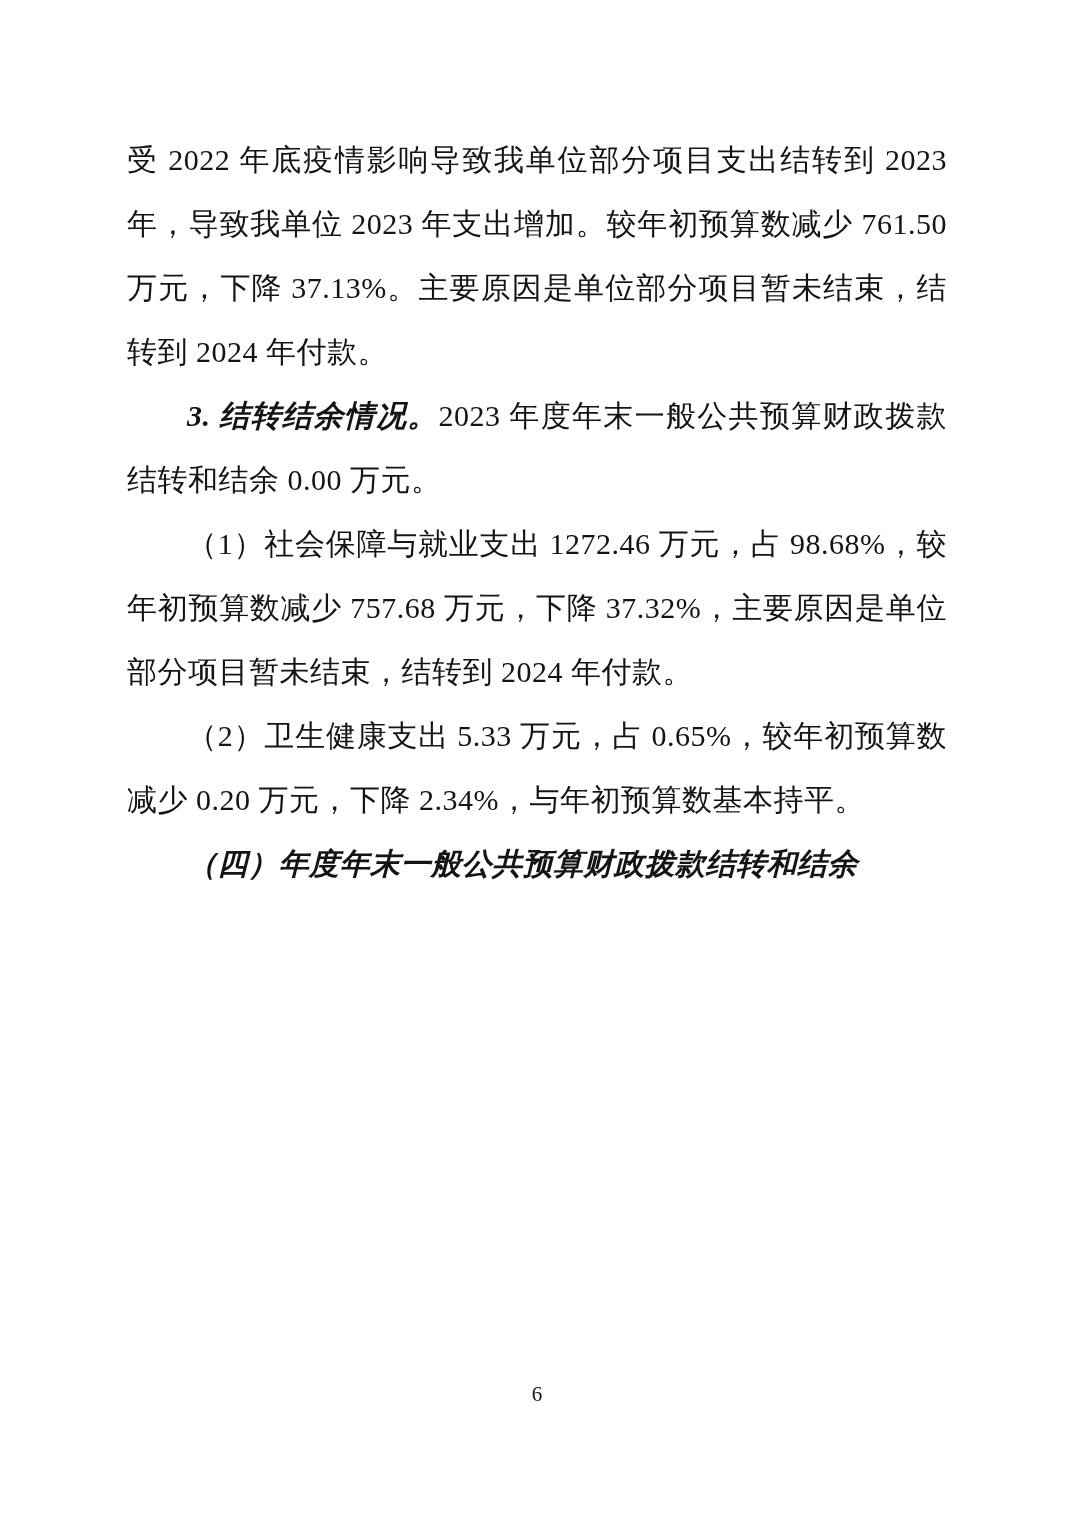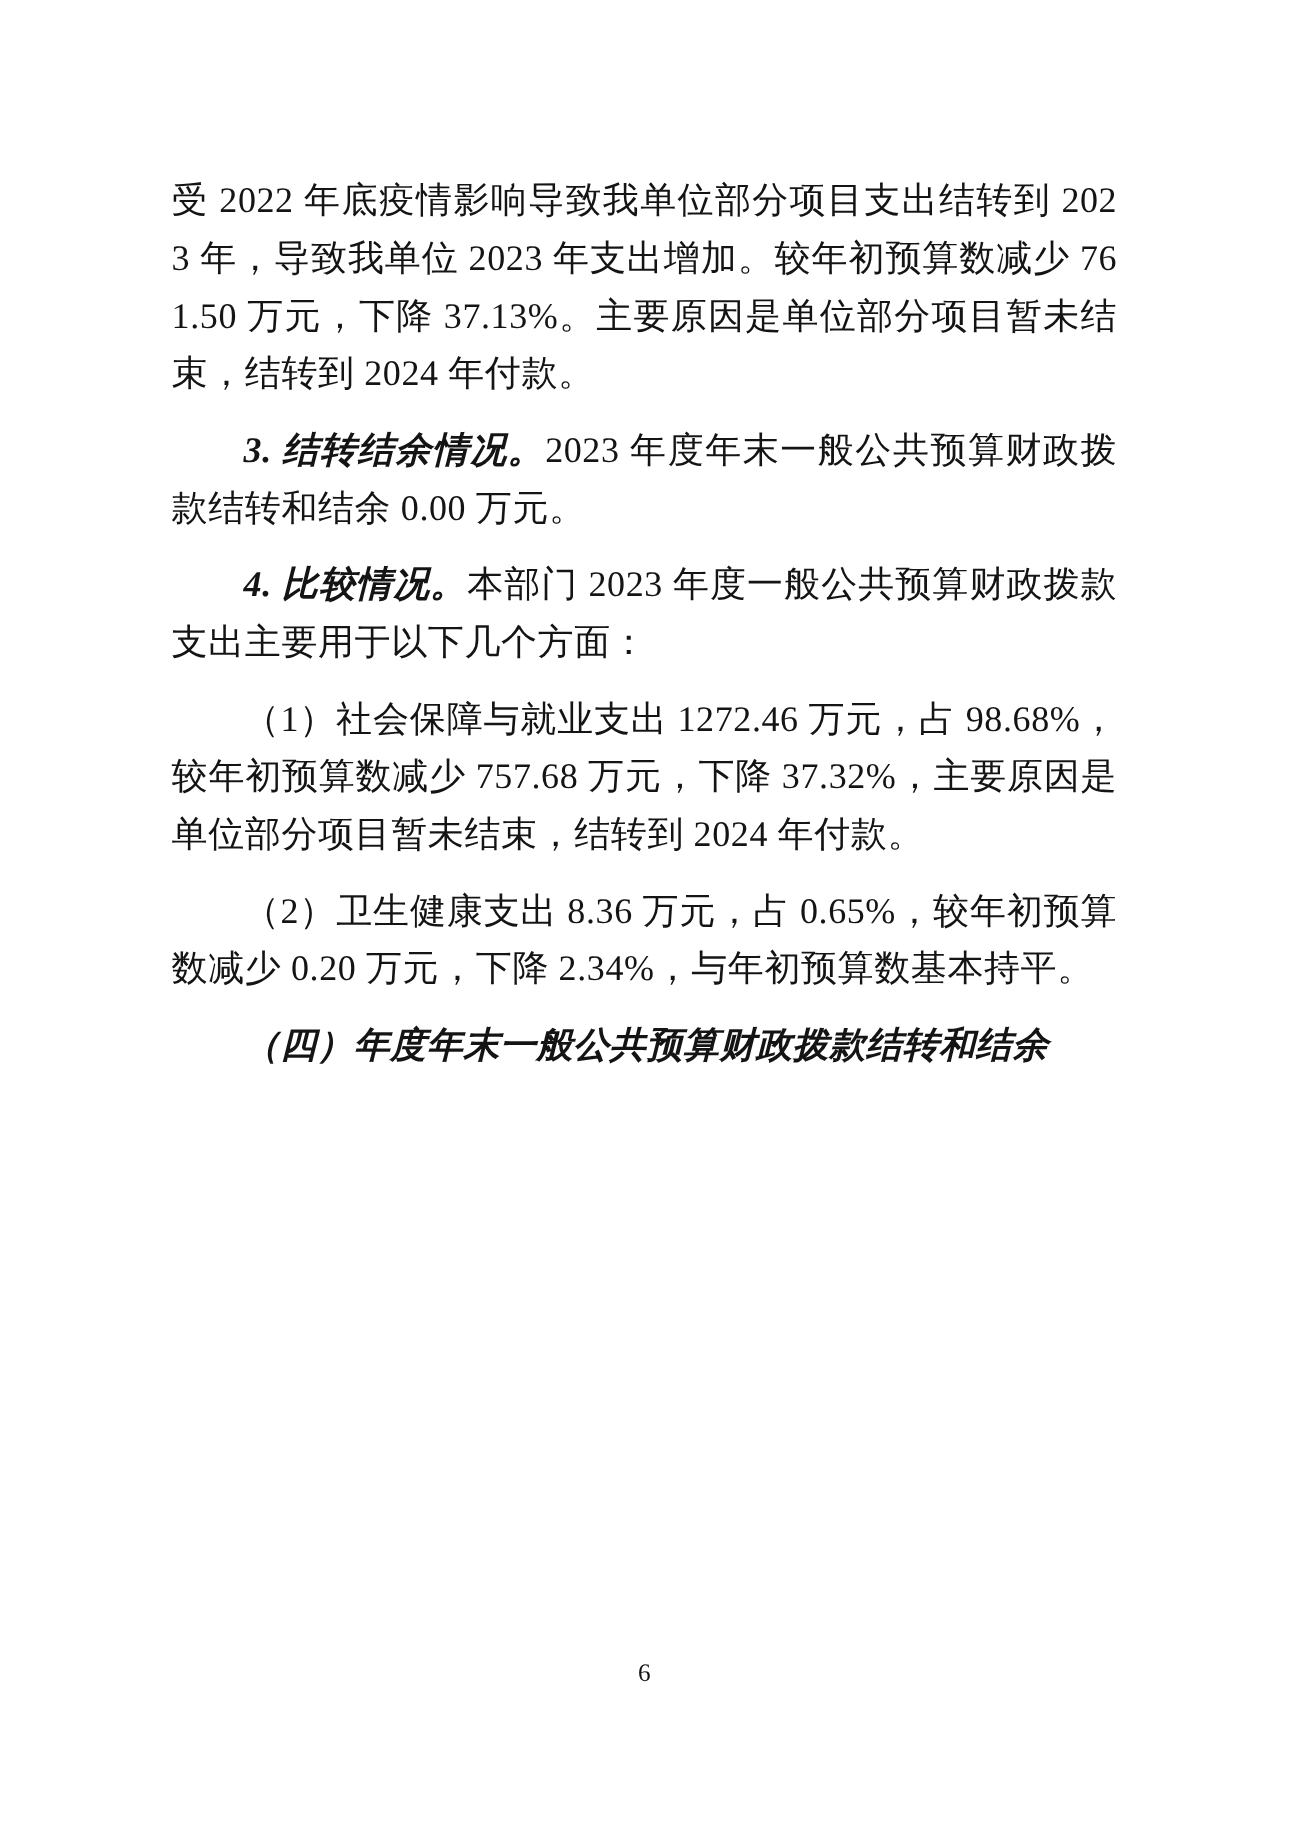--- a/index.html
+++ b/index.html
@@ -16,23 +16,23 @@
     font-family: "Liberation Serif", "DejaVu Serif", serif;
     color: #141414;
   }
   .content {
     position: absolute;
     left: 127px;
     top: 128px;
     width: 820px;
   }
   .para {
-    margin: 16px;
+    margin: 0;
     font-size: 30px;
-    line-height: 48px;
+    line-height: 64px;
     text-align: justify;
     text-justify: inter-character;
     letter-spacing: 0.5px;
     word-break: break-all;
   }
   .para.indent {
     text-indent: 2em;
   }
   .bold {
     font-weight: bold;
@@ -49,19 +49,18 @@
     color: #141414;
   }
 </style>
 </head>
 <body>
 
 <div class="page">
   <div class="content">
       <p class="para"><span>受 2022 年底疫情影响导致我单位部分项目支出结转到 2023 年，导致我单位 2023 年支出增加。较年初预算数减少 761.50 万元，下降 37.13%。主要原因是单位部分项目暂未结束，结转到 2024 年付款。</span></p>
       <p class="para indent"><span class="bold">3. 结转结余情况。</span><span>2023 年度年末一般公共预算财政拨款结转和结余 0.00 万元。</span></p>
-      <p class="para indent"><span class="bold">4. 比较情况。</span><span>本部门 2023 年度一般公共预算财政拨款支出主要用于以下几个方面：</span></p>
       <p class="para indent"><span>（1）社会保障与就业支出 1272.46 万元，占 98.68%，较年初预算数减少 757.68 万元，下降 37.32%，主要原因是单位部分项目暂未结束，结转到 2024 年付款。</span></p>
-      <p class="para indent"><span>（2）卫生健康支出 8.36 万元，占 0.65%，较年初预算数减少 0.20 万元，下降 2.34%，与年初预算数基本持平。</span></p>
+      <p class="para indent"><span>（2）卫生健康支出 5.33 万元，占 0.65%，较年初预算数减少 0.20 万元，下降 2.34%，与年初预算数基本持平。</span></p>
       <p class="para indent"><span class="bold">（四）年度年末一般公共预算财政拨款结转和结余</span></p>
     </div>
   <div class="page-footer">6</div>
 </div>
 
 </body></html>

